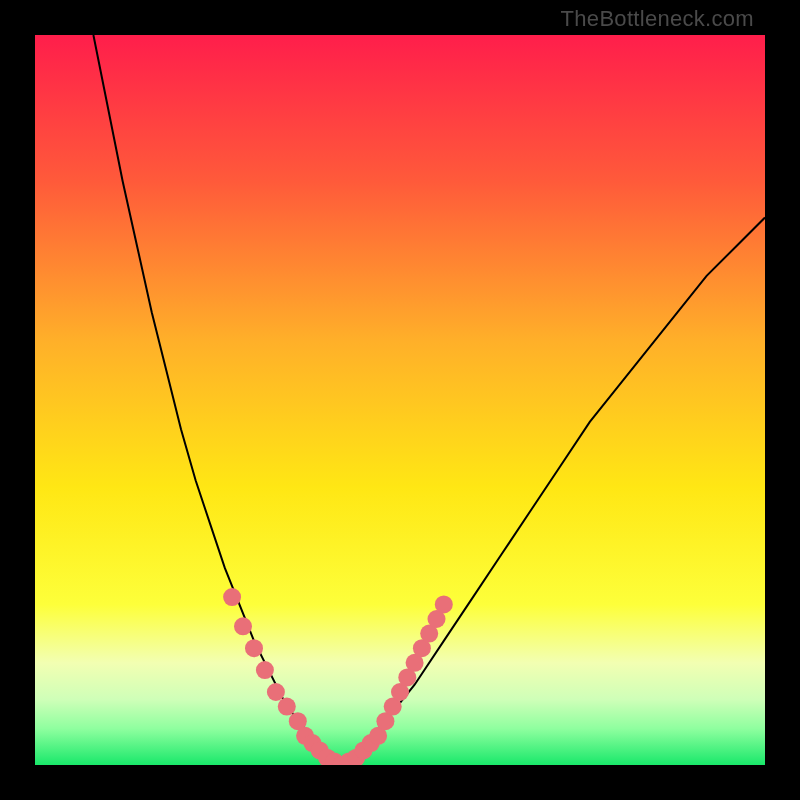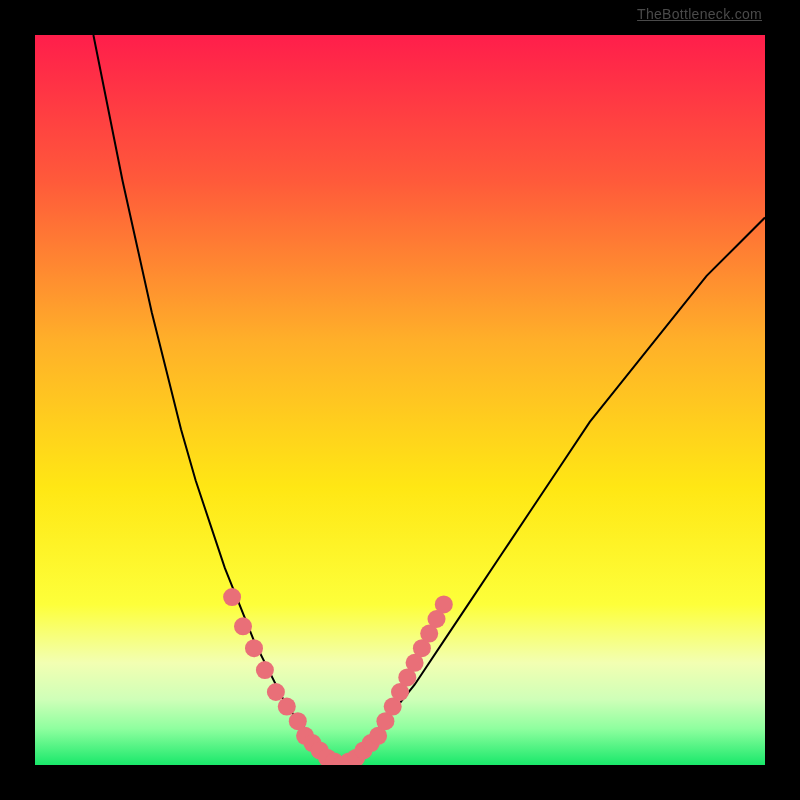--- a/index.html
+++ b/index.html
@@ -1,20 +1,20 @@
 <!DOCTYPE html>
 <html><head>
 <meta charset="utf-8">
 <style>
   * { margin: 0; padding: 0; box-sizing: border-box; }
   body { width: 800px; height: 800px; background: #000; position: relative; font-family: Arial, sans-serif; }
   .frame { position: absolute; top: 0; left: 0; width: 800px; height: 800px; background: #000; }
   .plot-area { position: absolute; top: 35px; left: 35px; width: 730px; height: 730px; overflow: hidden; }
   .gradient-bg { position: absolute; top: 0; left: 0; width: 100%; height: 100%; }
-  .watermark { position: absolute; top: 6px; right: 38px; color: #4a4a4a; font-size: 14px; font-weight: 500; letter-spacing: 0.3px; text-decoration: underline; }
+  .watermark { position: absolute; top: 6px; right: 46px; color: #4a4a4a; font-size: 22px; font-weight: 500; letter-spacing: 0.3px; }
   svg.curves { position: absolute; top: 0; left: 0; width: 100%; height: 100%; }
 </style>
 </head>
 <body>
 
 <div class="frame">
   <div class="watermark">TheBottleneck.com</div>
   <div class="plot-area">
     <svg class="gradient-bg" viewBox="0 0 730 730" preserveAspectRatio="none">
       <defs>

